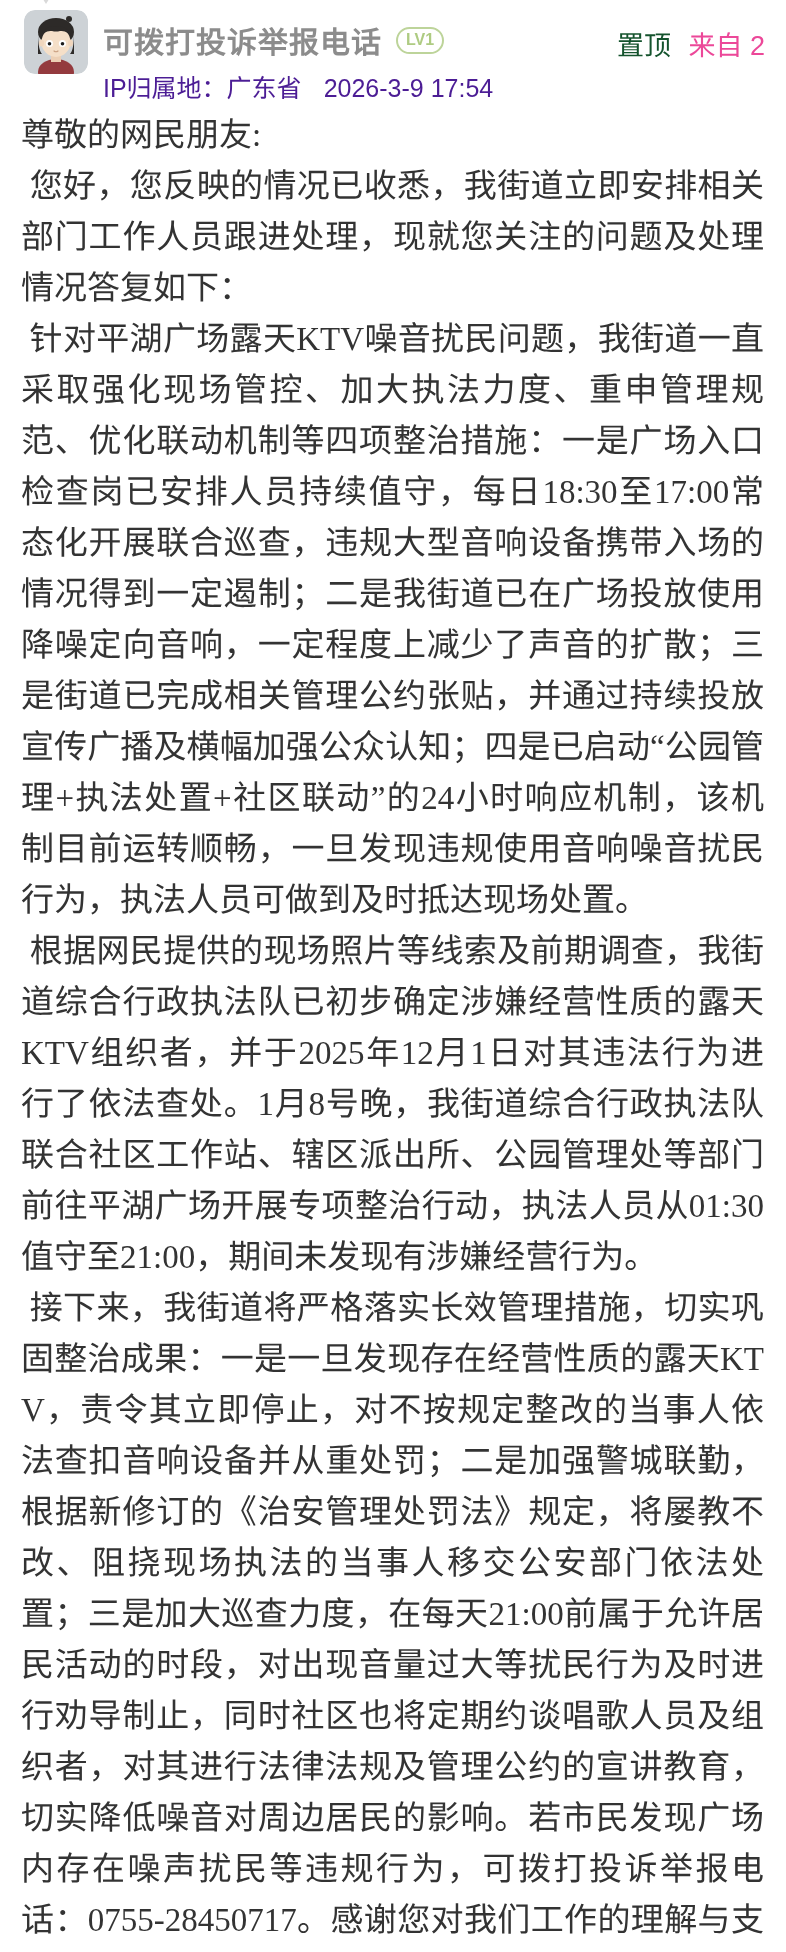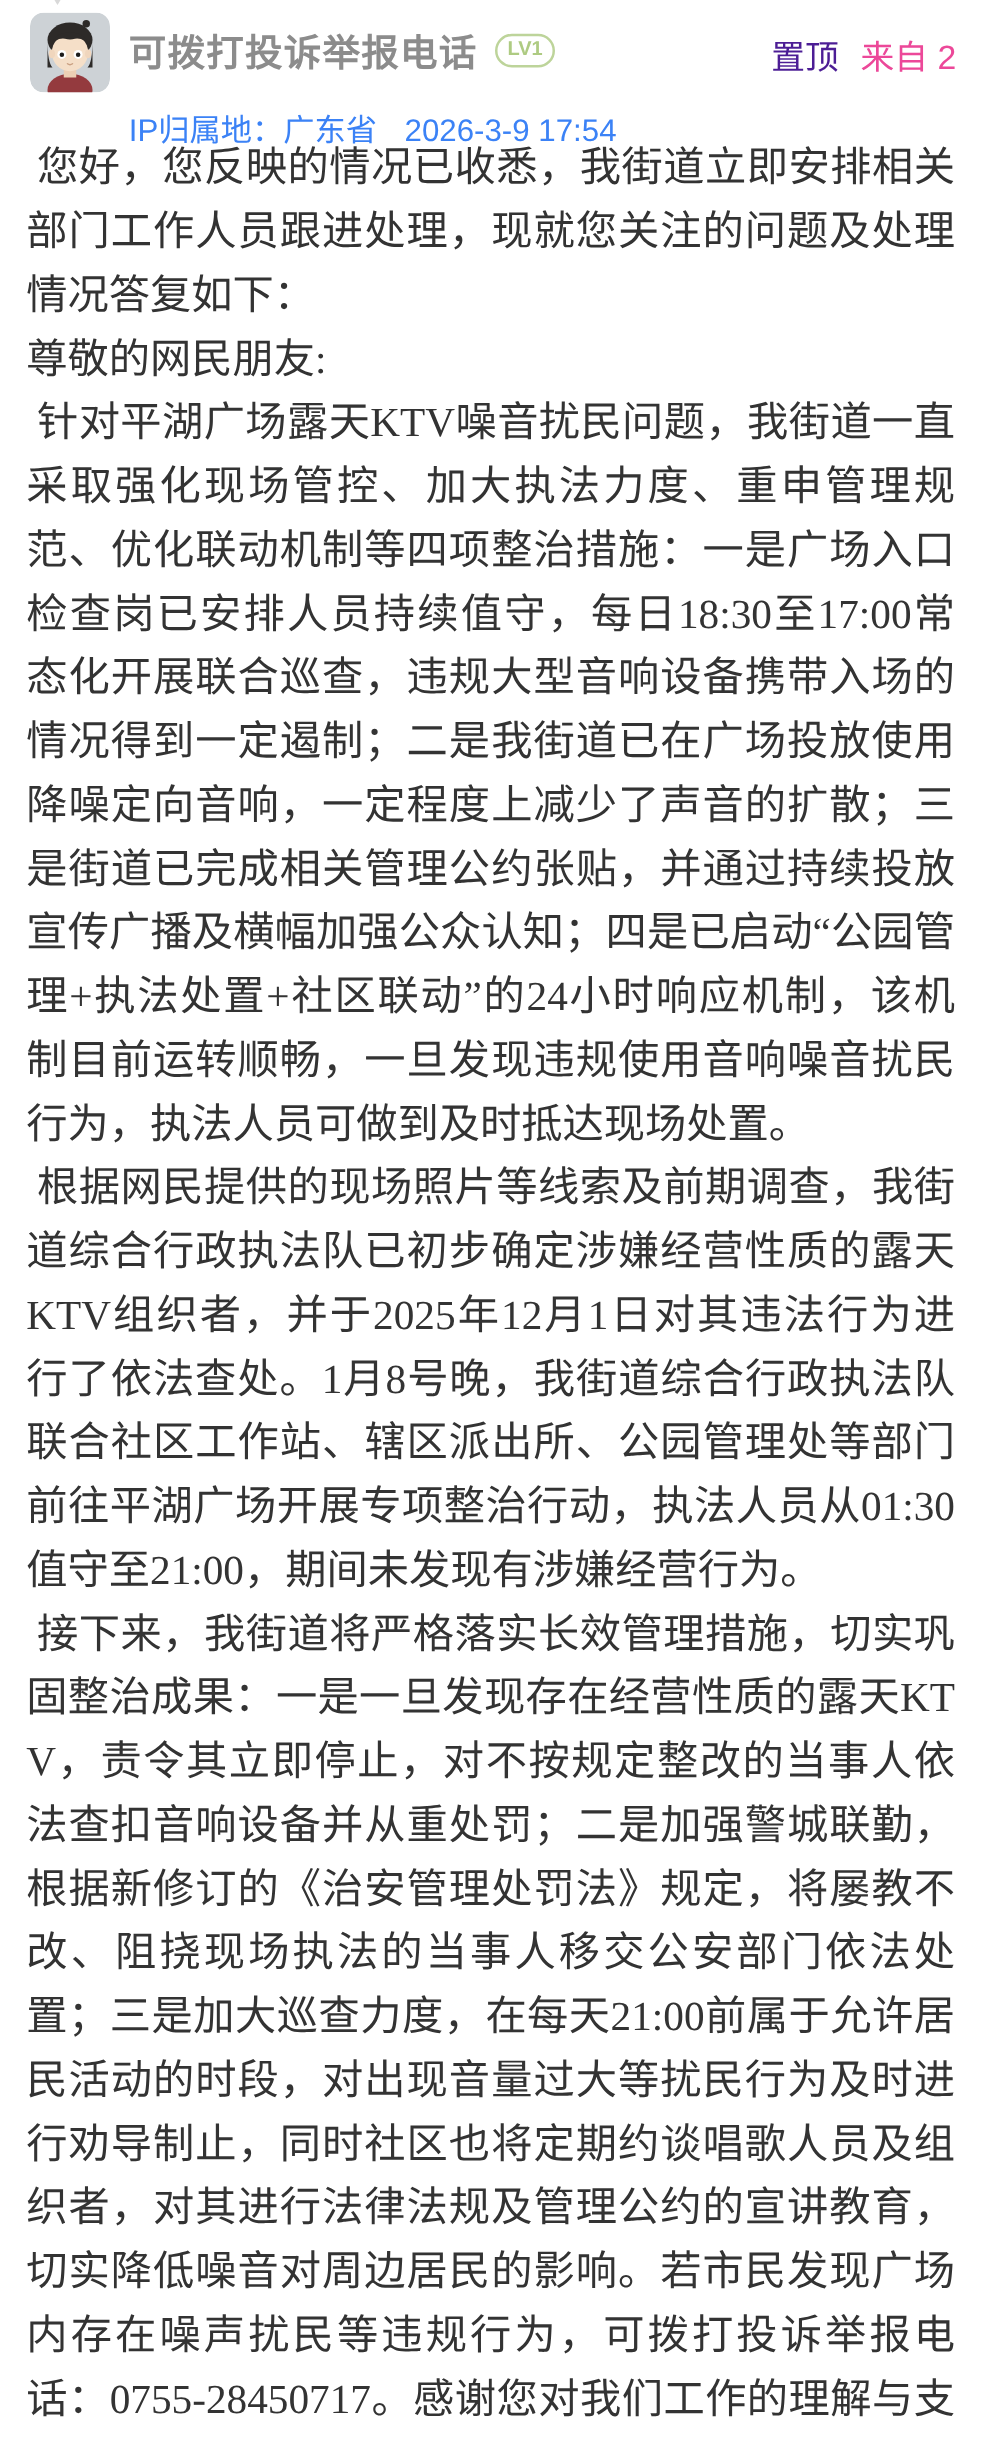--- a/index.html
+++ b/index.html
@@ -62,26 +62,26 @@
     padding: 1px 8px 2px 8px;
     line-height: 20px;
   }
   .right-meta {
     position: absolute;
     right: 21px;
     top: 24px;
     font-size: 27px;
     white-space: nowrap;
   }
-  .pinned { color: #4c1d95; font-weight: 500; }
+  .pinned { color: #14532d; font-weight: 500; }
   .from-label { color: #ec4899; margin-left: 10px; }
   .meta-row {
-    margin-top: 22px;
+    margin-top: 6px;
     font-size: 25px;
-    color: #3b82f6;
+    color: #4c1d95;
     display: flex;
     align-items: baseline;
   }
   .timestamp { margin-left: 22px; }
   .post-body {
     margin-top: 14px;
     padding: 0 22px 0 21px;
     font-family: "Liberation Serif", "DejaVu Serif", serif;
     font-size: 33px;
     line-height: 51px;
@@ -137,20 +137,20 @@
     </div>
 
     <div class="right-meta">
       <span class="pinned">置顶</span>
       <span class="from-label">来自 2</span>
     </div>
 
   </div>
 
   <div class="post-body">
+      <p class="para">尊敬的网民朋友:</p>
       <p class="para"> 您好，您反映的情况已收悉，我街道立即安排相关部门工作人员跟进处理，现就您关注的问题及处理情况答复如下：</p>
-      <p class="para">尊敬的网民朋友:</p>
       <p class="para"> 针对平湖广场露天KTV噪音扰民问题，我街道一直采取强化现场管控、加大执法力度、重申管理规范、优化联动机制等四项整治措施：一是广场入口检查岗已安排人员持续值守，每日18:30至17:00常态化开展联合巡查，违规大型音响设备携带入场的情况得到一定遏制；二是我街道已在广场投放使用降噪定向音响，一定程度上减少了声音的扩散；三是街道已完成相关管理公约张贴，并通过持续投放宣传广播及横幅加强公众认知；四是已启动“公园管理+执法处置+社区联动”的24小时响应机制，该机制目前运转顺畅，一旦发现违规使用音响噪音扰民行为，执法人员可做到及时抵达现场处置。</p>
       <p class="para"> 根据网民提供的现场照片等线索及前期调查，我街道综合行政执法队已初步确定涉嫌经营性质的露天KTV组织者，并于2025年12月1日对其违法行为进行了依法查处。1月8号晚，我街道综合行政执法队联合社区工作站、辖区派出所、公园管理处等部门前往平湖广场开展专项整治行动，执法人员从01:30值守至21:00，期间未发现有涉嫌经营行为。</p>
       <p class="para"> 接下来，我街道将严格落实长效管理措施，切实巩固整治成果：一是一旦发现存在经营性质的露天KTV，责令其立即停止，对不按规定整改的当事人依法查扣音响设备并从重处罚；二是加强警城联勤，根据新修订的《治安管理处罚法》规定，将屡教不改、阻挠现场执法的当事人移交公安部门依法处置；三是加大巡查力度，在每天21:00前属于允许居民活动的时段，对出现音量过大等扰民行为及时进行劝导制止，同时社区也将定期约谈唱歌人员及组织者，对其进行法律法规及管理公约的宣讲教育，切实降低噪音对周边居民的影响。若市民发现广场内存在噪声扰民等违规行为，可拨打投诉举报电话：0755-28450717。感谢您对我们工作的理解与支持！</p>
     </div>
 
 </div>
 
 </body></html>

